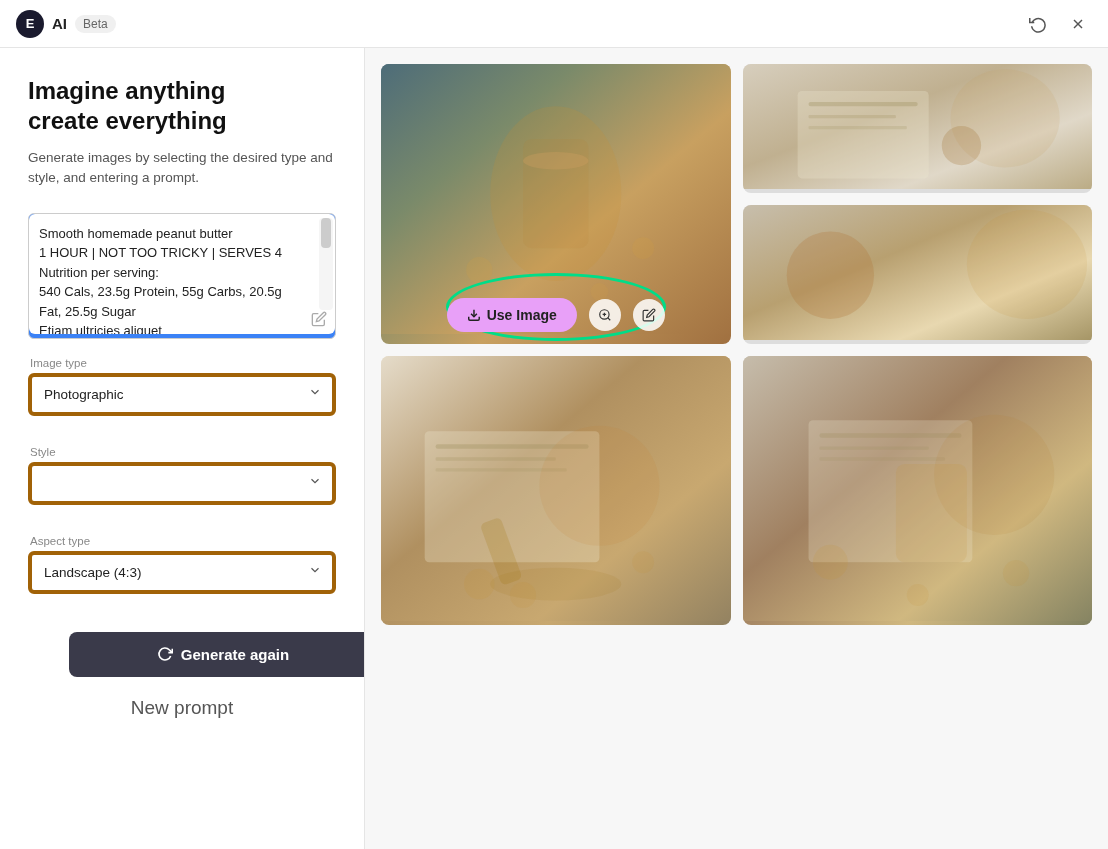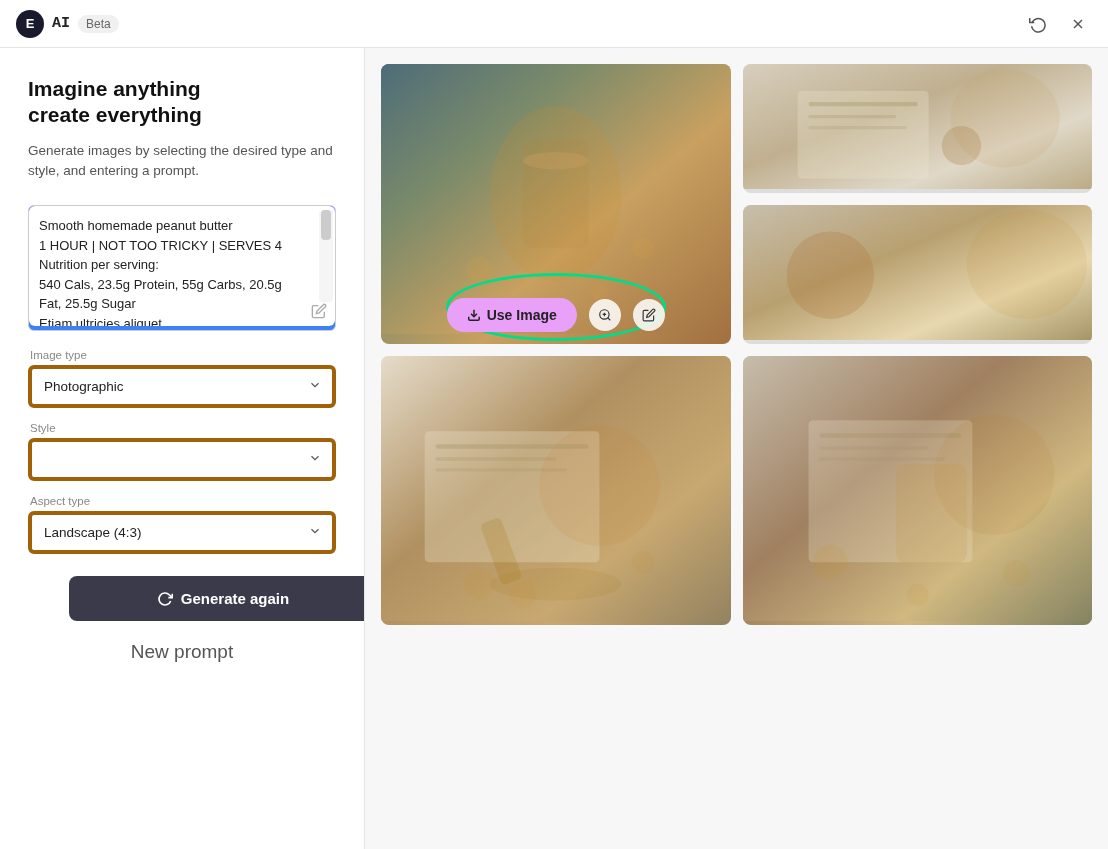--- a/index.html
+++ b/index.html
@@ -35,21 +35,20 @@
       align-items: center;
       justify-content: center;
       color: #fff;
       font-size: 13px;
       font-weight: bold;
     }
     .app-name {
       font-size: 15px;
       font-weight: 600;
       color: #222;
-      font-family: Liberation Mono, monospace;
     }
     .beta-badge {
       background: #f0f0f0;
       border-radius: 10px;
       padding: 2px 8px;
       font-size: 12px;
       color: #666;
       text-align: center;
     }
     .titlebar-right {
@@ -76,21 +75,21 @@
     .sidebar {
       width: 365px;
       min-width: 365px;
       padding: 28px 28px 20px 28px;
       display: flex;
       flex-direction: column;
       border-right: 1px solid #e5e5e5;
       overflow-y: auto;
     }
     .sidebar-title {
-      font-size: 21px;
+      font-size: 24px;
       font-weight: 700;
       color: #111;
       line-height: 1.25;
       margin-bottom: 12px;
     }
     .sidebar-desc {
       font-size: 13.5px;
       color: #555;
       line-height: 1.5;
       margin-bottom: 24px;
@@ -137,21 +136,21 @@
     }
     .prompt-edit-icon {
       position: absolute;
       right: 8px;
       bottom: 8px;
       color: #aaa;
       font-size: 15px;
       cursor: pointer;
     }
     .field-group {
-      margin-bottom: 14px;
+      margin-bottom: 30px;
     }
     .field-label {
       font-size: 11.5px;
       color: #888;
       margin-bottom: 4px;
       padding-left: 2px;
     }
     .select-wrapper {
       position: relative;
       border: 4px solid #a16207;

